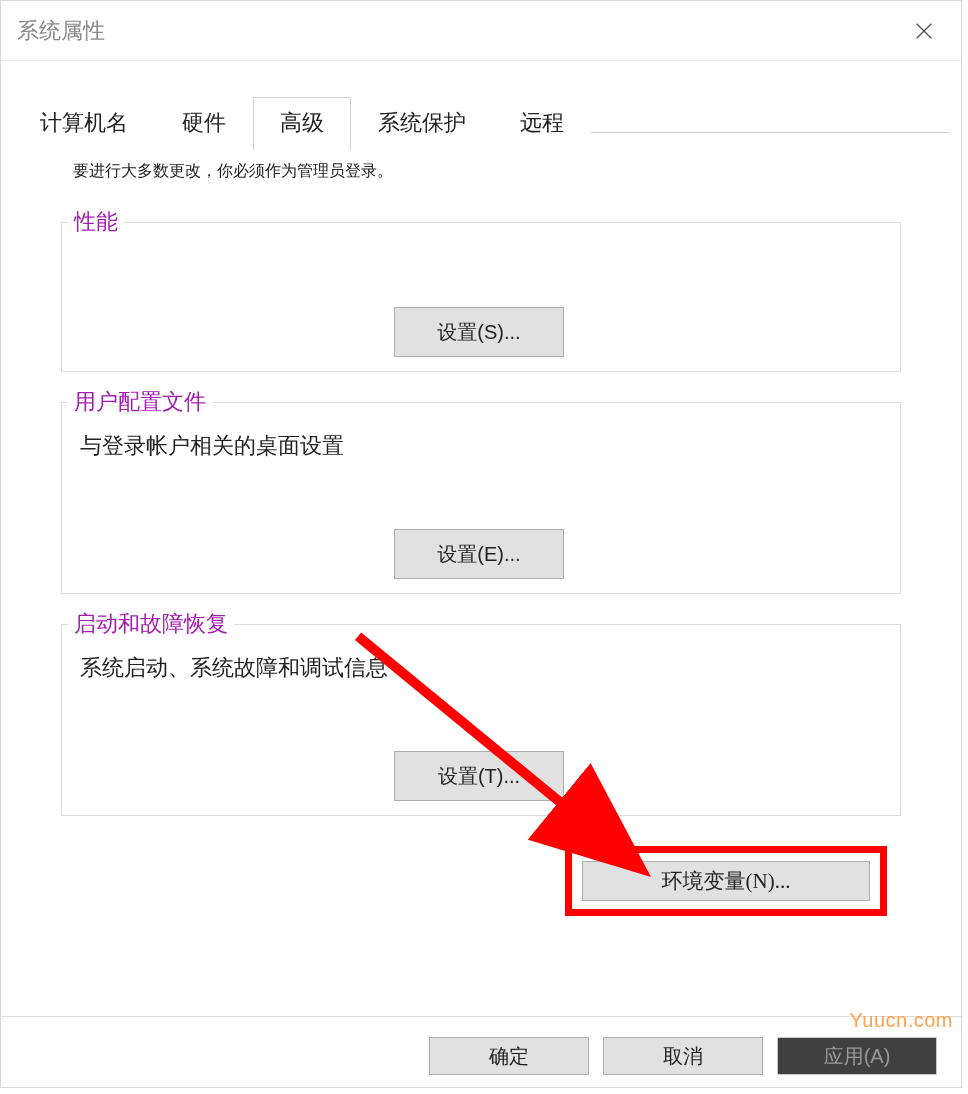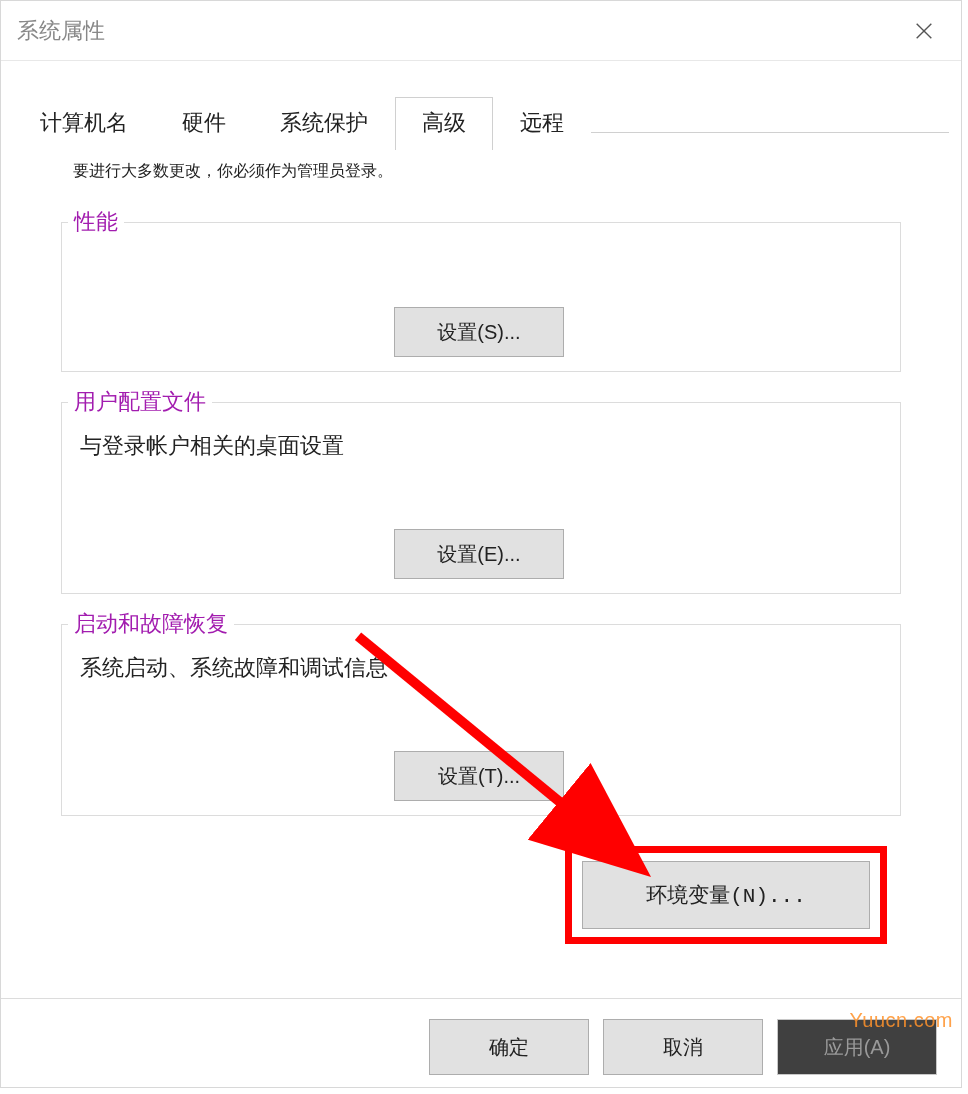--- a/index.html
+++ b/index.html
@@ -129,42 +129,42 @@
       justify-content: flex-end;
       padding-right: 14px;
       margin-top: 18px;
     }
     .env-highlight {
       border: 7px solid #ff0000;
       padding: 8px 10px;
     }
     .env-btn {
       min-width: 288px;
-      height: 68px;
+      height: 40px;
       background: #e1e1e1;
       border: 1px solid #adadad;
       font-size: 21px;
       color: #222;
       cursor: pointer;
-      font-family: Liberation Mono, monospace;
+      font-family: Liberation Serif, serif;
     }
     .footer {
       position: absolute;
       bottom: 12px;
       left: 0;
       right: 0;
       border-top: 1px solid #dcdcdc;
       padding: 20px 24px 0 0;
       display: flex;
       justify-content: flex-end;
       gap: 14px;
     }
     .footer .btn {
       min-width: 160px;
-      height: 56px;
+      height: 38px;
     }
     .footer .btn.disabled {
       color: #9a9a9a;
       background: #404040;
       border-color: #c8c8c8;
       cursor: default;
     }
     .arrow-overlay {
       position: absolute;
       pointer-events: none;
@@ -196,22 +196,22 @@
         <line x1="4" y1="4" x2="20" y2="20"></line>
         <line x1="20" y1="4" x2="4" y2="20"></line>
       </svg>
     </div>
   </div>
 
   <div class="tabs-wrap">
     <div class="tabs">
       <div class="tab">计算机名</div>
       <div class="tab">硬件</div>
+      <div class="tab active">高级</div>
       <div class="tab">系统保护</div>
-      <div class="tab active">高级</div>
       <div class="tab">远程</div>
     </div>
 
     <div class="content">
       <div class="admin-note">要进行大多数更改，你必须作为管理员登录。</div>
 
       <div class="groupbox perf">
         <div class="group-legend">性能</div>
         <div class="group-btn-row">
           <button class="btn">设置(S)...</button>

